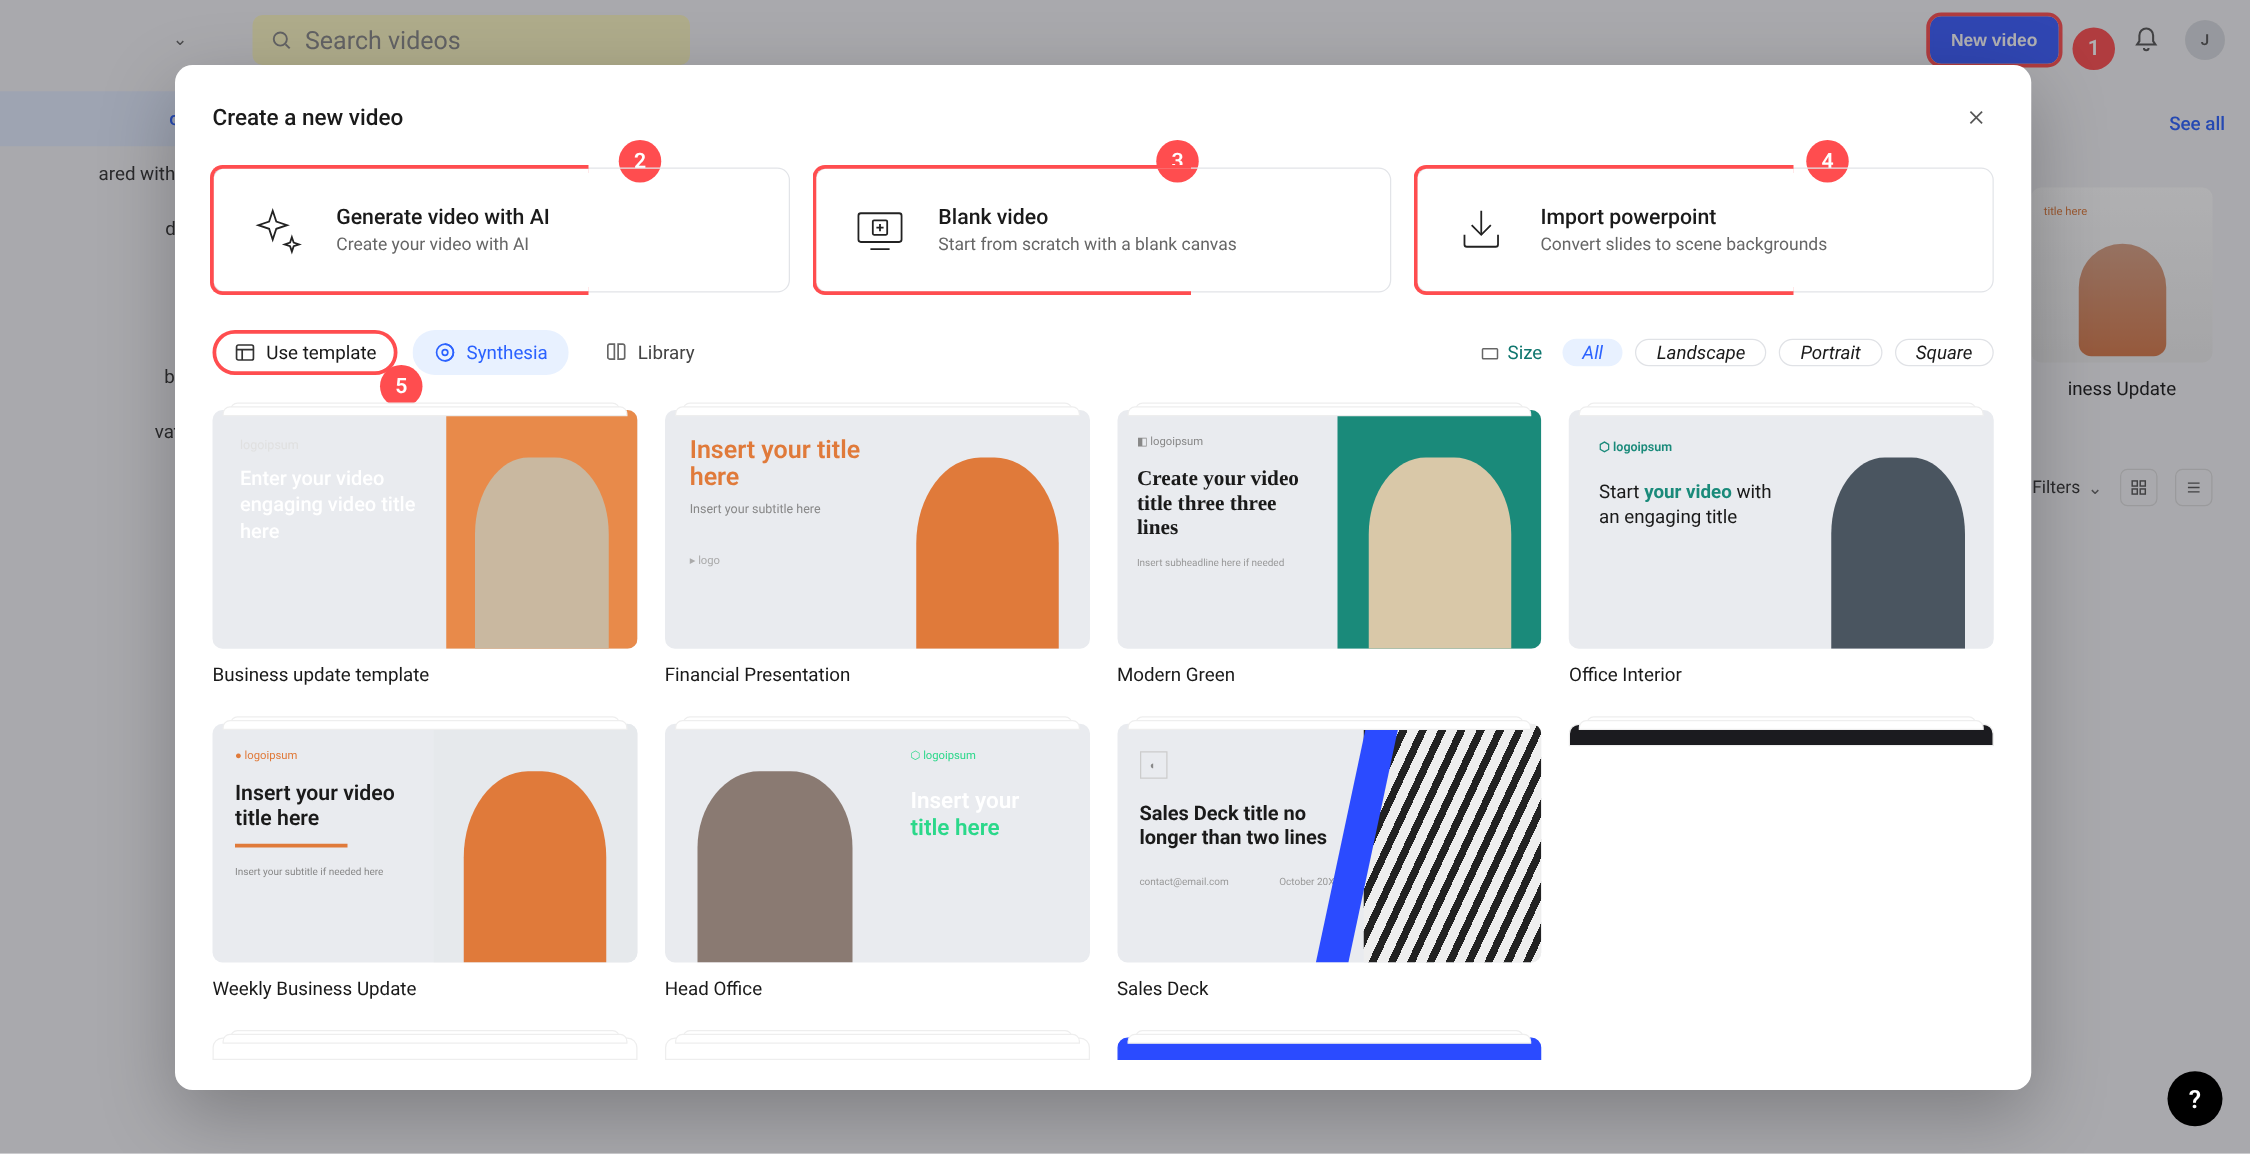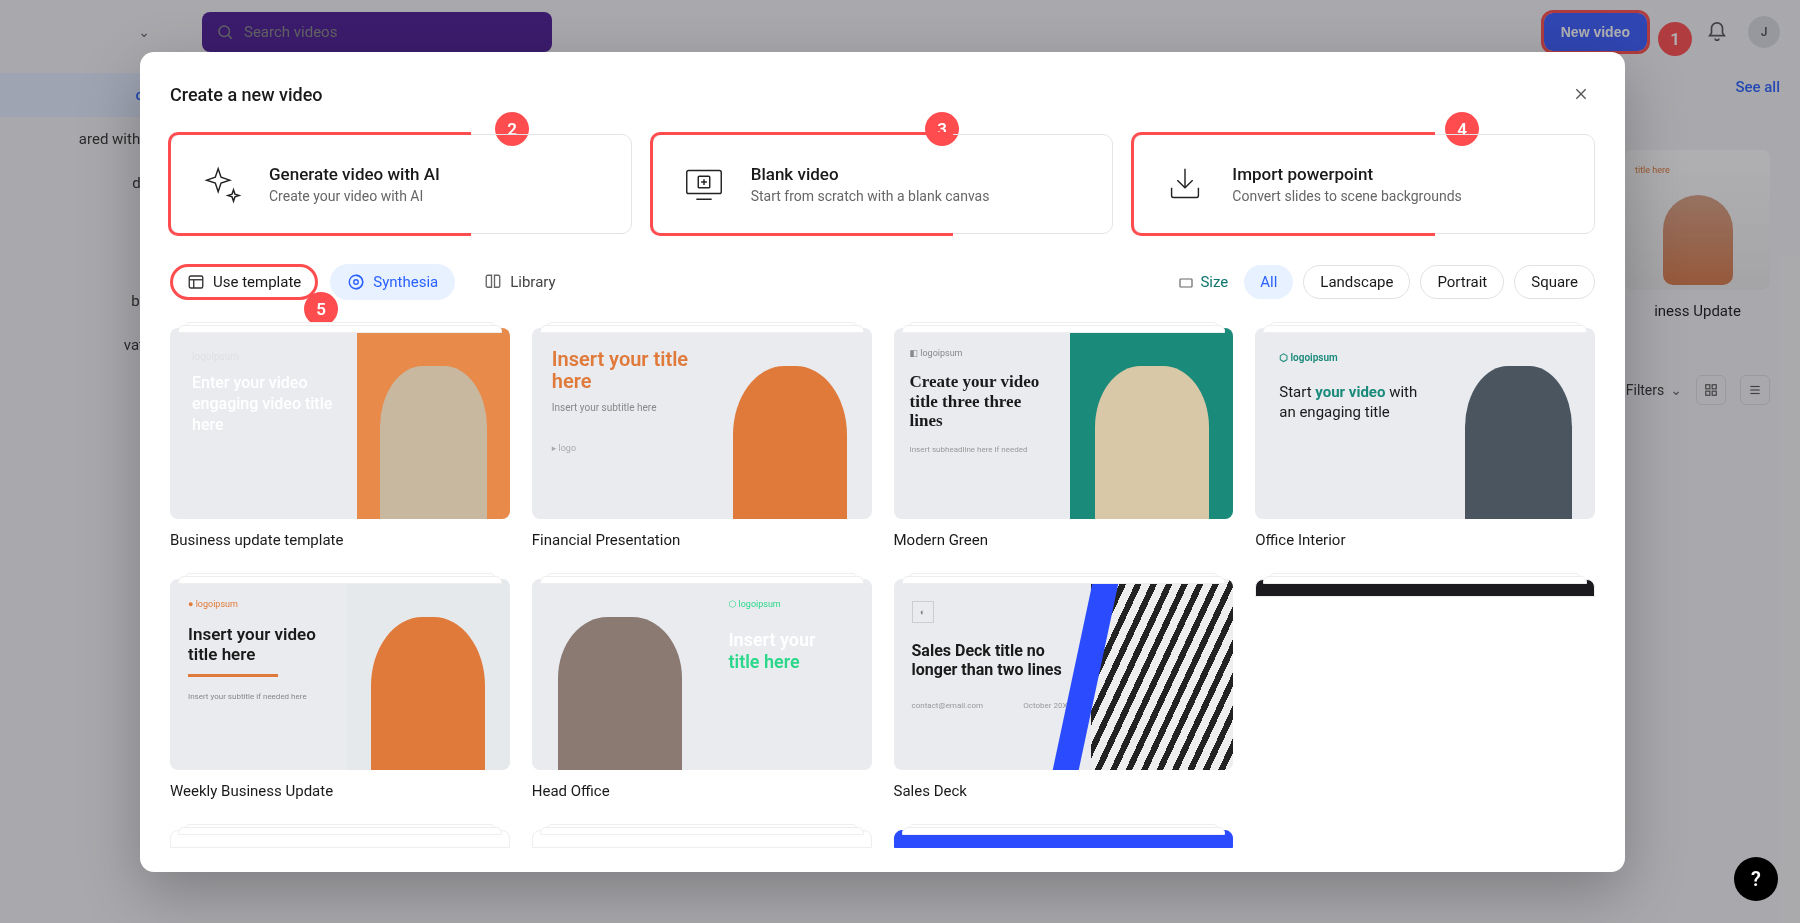--- a/index.html
+++ b/index.html
@@ -2,35 +2,35 @@
 <html><head>
 <meta charset="utf-8">
 <style>
   * { box-sizing: border-box; margin: 0; padding: 0; }
   body { font-family: -apple-system, BlinkMacSystemFont, "Segoe UI", Roboto, sans-serif; background: #f5f5f7; width: 1800px; height: 923px; overflow: hidden; position: relative; color: #1a1a1a; }
 
   
   .topbar { height: 63px; display: flex; align-items: center; padding: 0 20px; gap: 12px; }
   .ws-toggle { width: 140px; height: 36px; display:flex; align-items:center; justify-content:flex-end; padding-right:10px; }
   .chev { font-size:14px; color:#666; }
-  .search { margin-left: 30px; width: 350px; height: 40px; background:#4c1d95; border-radius:8px; display:flex; align-items:center; padding:0 14px; color:#888; font-size:15px; gap:10px; }
+  .search { margin-left: 30px; width: 350px; height: 40px; background:#fef9c3; border-radius:8px; display:flex; align-items:center; padding:0 14px; color:#888; font-size:20px; gap:10px; }
   .search svg { width:18px; height:18px; }
   .topbar-right { margin-left:auto; display:flex; align-items:center; gap:20px; }
   .new-video-btn { background:#3b5cff; color:#fff; border:none; border-radius:6px; padding:8px 14px; font-size:14px; font-weight:600; cursor:pointer; position:relative; }
   .top-icon { width:22px; height:22px; color:#555; }
   .avatar-chip { width:32px; height:32px; border-radius:50%; background:#d8dbe0; display:flex; align-items:center; justify-content:center; font-size:12px; font-weight:600; color:#555; }
 
   
   .sidebar { position:absolute; left:0; top:63px; bottom:0; width:185px; padding-top:10px; }
   .sb-item { height:44px; display:flex; align-items:center; padding-left:0px; font-size:15px; color:#333; border-radius:0 22px 22px 0; margin-right:10px; padding-right:10px; justify-content:flex-end; }
   .sb-item.active { background:#e4edff; color:#2b62ff; font-weight:500; }
   .sb-gap { height:30px; }
 
   
-  .bg-right { position:absolute; right:20px; top:78px; font-size:15px; color:#2b62ff; font-weight:500; }
+  .bg-right { position:absolute; right:20px; top:90px; font-size:15px; color:#2b62ff; font-weight:500; }
   .bg-card { position:absolute; right:30px; top:150px; width:145px; }
   .bg-card .thumb { width:145px; height:140px; background:linear-gradient(#fff,#eee); border-radius:8px; display:flex; align-items:center; justify-content:center; flex-direction:column; }
   .bg-card .person { width:70px; height:90px; background:#d87a4a; border-radius:35px 35px 10px 10px; margin-top:20px; }
   .bg-card-title { margin-top:12px; font-size:15px; text-align:center; }
   .bg-filters { position:absolute; right:30px; top:375px; display:flex; gap:14px; align-items:center; font-size:14px; color:#333; }
   .bg-filters .chip { display:flex; align-items:center; gap:6px; }
   .view-btn { width:30px; height:30px; border:1px solid #ddd; border-radius:6px; display:flex; align-items:center; justify-content:center; }
 
   
   .overlay { position:absolute; inset:0; background:rgba(30,30,35,0.35); }
@@ -54,21 +54,21 @@
   
   .midbar { margin-top:30px; display:flex; align-items:center; justify-content:space-between; position:relative; }
   .mid-left { display:flex; gap:12px; align-items:center; }
   .tabchip { height:36px; border-radius:18px; display:flex; align-items:center; gap:8px; padding:0 16px; font-size:15px; cursor:pointer; border:1px solid transparent; }
   .tabchip.ut { border:3px solid #ff4d4f; padding:0 14px; }
   .tabchip.syn { background:#e8f1ff; color:#2b62ff; }
   .tabchip.lib { color:#444; }
   .tabchip svg { width:18px; height:18px; }
   .mid-right { display:flex; align-items:center; gap:10px; font-size:15px; }
   .size-lbl { color:#0f766e; margin-right:6px; display:flex; align-items:flex-end; gap:6px; }
-  .size-chip { height:34px; border-radius:17px; padding:0 16px; display:flex; align-items:center; cursor:pointer; }
+  .size-chip { height:22px; border-radius:17px; padding:0 16px; display:flex; align-items:center; cursor:pointer;font-style:italic; }
   .size-chip.active { background:#e8f1ff; color:#2b62ff; }
   .size-chip.out { border:1px solid #e0e2e6; }
 
   
   .grid { margin-top:22px; display:grid; grid-template-columns:repeat(4, 1fr); gap:24px 22px; }
   .tpl { cursor:pointer; }
   .tpl .stack { position:relative; padding-top:6px; }
   .tpl .stack::before, .tpl .stack::after { content:""; position:absolute; left:8px; right:8px; height:6px; background:#fff; border:1px solid #eee; border-radius:6px 6px 0 0; }
   .tpl .stack::before { top:0px; left:14px; right:14px; }
   .tpl .stack::after { top:3px; }

